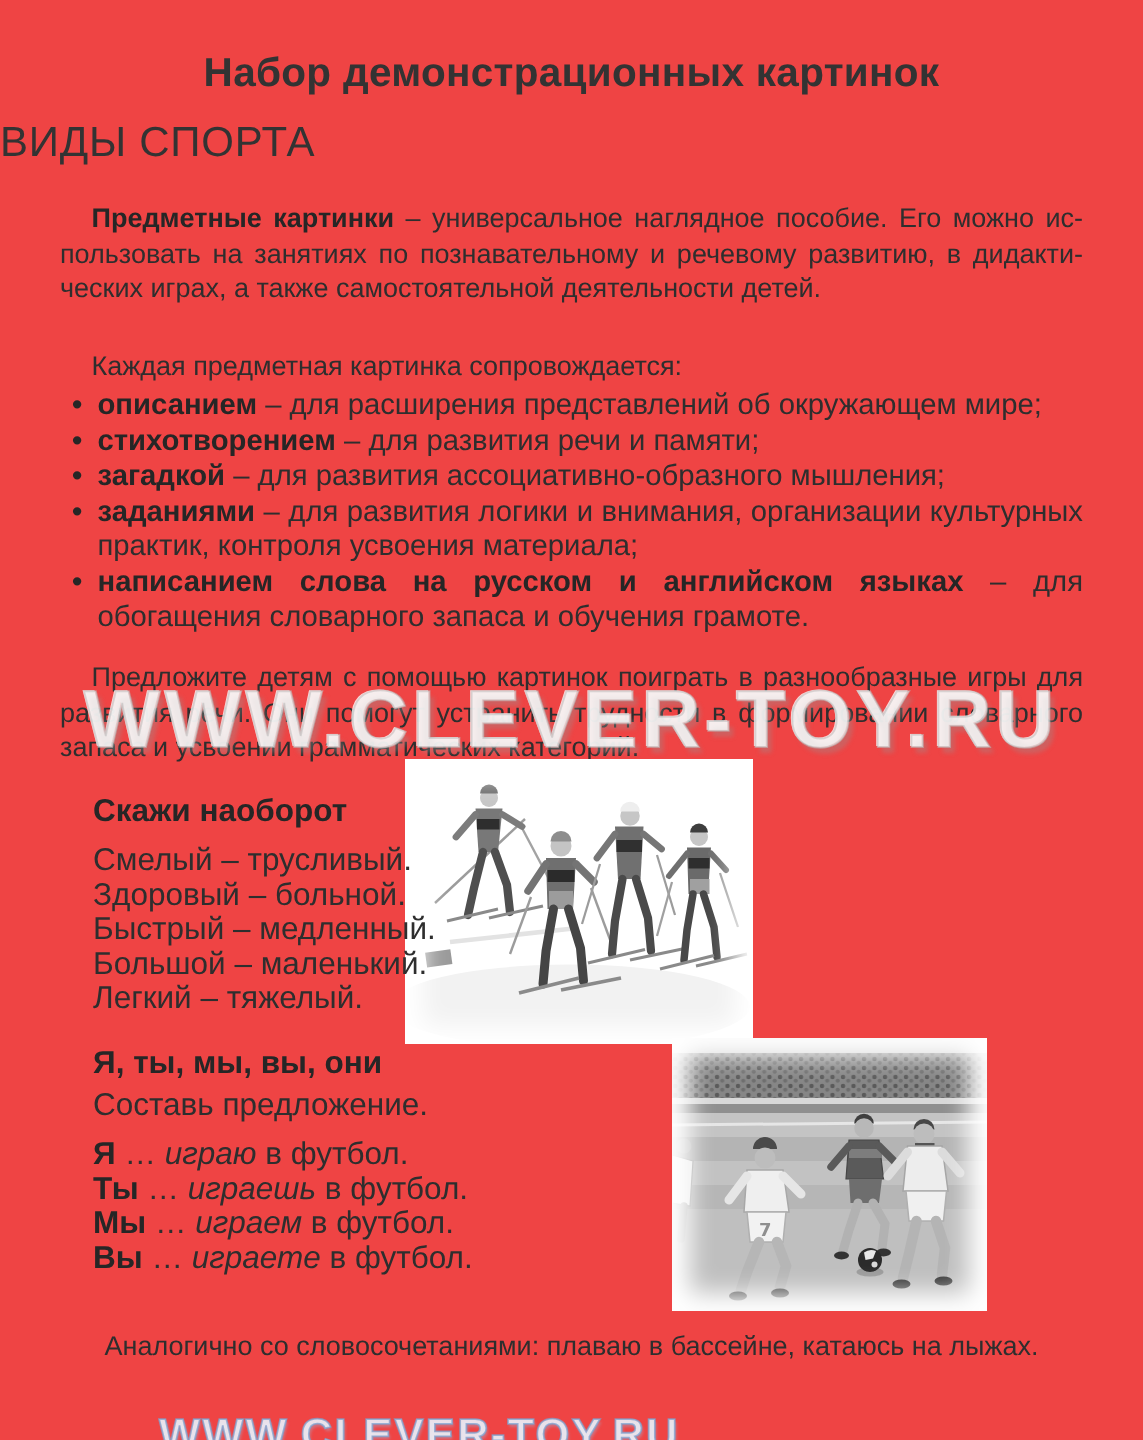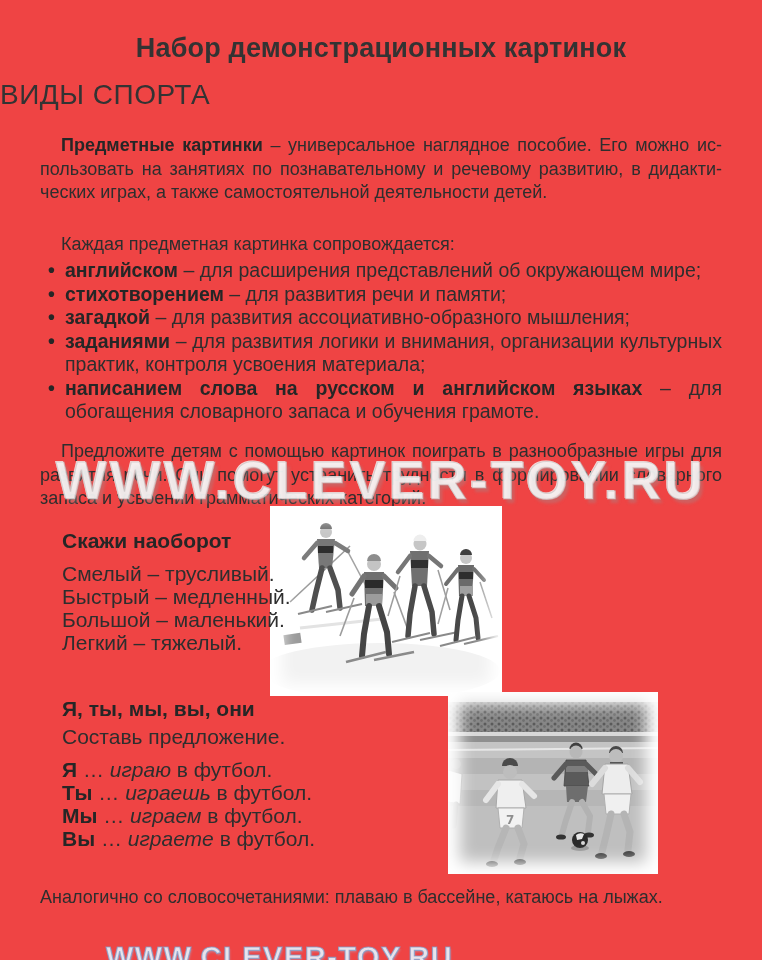--- a/index.html
+++ b/index.html
@@ -68,21 +68,21 @@
   
   .sec-title{font-size:21px;font-weight:700;color:#262626;line-height:24px;}
   #opposites{position:absolute;top:529px;left:62px;width:260px;}
   #opposites .sec-title{margin-bottom:9px;}
   .pair-line{font-size:21px;line-height:23px;}
   #pronouns{position:absolute;top:697px;left:62px;width:380px;}
   #pronouns .subtitle{font-size:21px;line-height:24px;margin-top:4px;}
   #pronouns .lines{margin-top:9px;}
   .pron-line{font-size:21px;line-height:23px;}
   .pron-line .i{font-style:italic;}
-  #footer{top:886px;text-align:left;}
+  #footer{top:886px;text-align:center;}
   
   .photo{
     position:absolute;
     background:#fff;
   }
   .photo svg{display:block;}
   .vignette::after{
     content:"";position:absolute;inset:0;
     box-shadow:inset 0 0 16px 12px #ffffff;
     pointer-events:none;
@@ -96,21 +96,21 @@
 <div class="page">
 
   <div class="title1">Набор демонстрационных картинок</div>
   <div class="title2">ВИДЫ СПОРТА</div>
 
   <div class="para indent" id="intro"><span class="b">Предметные картинки</span><span> – универсальное наглядное пособие. Его можно ис­пользовать на занятиях по познавательному и речевому развитию, в дидакти­ческих играх, а также самостоятельной деятельности детей.</span></div>
 
   <div class="para indent" id="lead">Каждая предметная картинка сопровождается:</div>
 
   <div id="bullets">
-    <div class="bullet-item"><span class="b">английском</span><span> – для расширения представлений об окружающем мире;</span></div>
+    <div class="bullet-item"><span class="b">описанием</span><span> – для расширения представлений об окружающем мире;</span></div>
     <div class="bullet-item"><span class="b">стихотворением</span><span> – для развития речи и памяти;</span></div>
     <div class="bullet-item"><span class="b">загадкой</span><span> – для развития ассоциативно-образного мышления;</span></div>
     <div class="bullet-item"><span class="b">заданиями</span><span> – для развития логики и внимания, организации культурных практик, контроля усвоения материала;</span></div>
     <div class="bullet-item"><span class="b">написанием слова на русском и английском языках</span><span> – для обогащения словарного запаса и обучения грамоте.</span></div>
   </div>
 
   <div class="para indent" id="suggest">Предложите детям с помощью картинок поиграть в разнообразные игры для развития речи. Они помогут устранить трудности в формировании словар­ного запаса и усвоении грамматических категорий.</div>
 
   <div class="photo vignette" id="ski-photo">
     <svg width="232" height="190" viewBox="0 0 232 190" xmlns="http://www.w3.org/2000/svg">
@@ -181,20 +181,21 @@
         <line x1="194" y1="138" x2="228" y2="130" stroke="#8a8a8a" stroke-width="2"></line>
       </g>
     </svg>
   </div>
 
   <div class="watermark-center">WWW.CLEVER-TOY.RU</div>
 
   <div id="opposites">
     <div class="sec-title">Скажи наоборот</div>
     <div class="pair-line">Смелый – трусливый.</div>
+    <div class="pair-line">Здоровый – больной.</div>
     <div class="pair-line">Быстрый – медленный.</div>
     <div class="pair-line">Большой – маленький.</div>
     <div class="pair-line">Легкий – тяжелый.</div>
   </div>
 
   <div id="pronouns">
     <div class="sec-title">Я, ты, мы, вы, они</div>
     <div class="subtitle">Составь предложение.</div>
     <div class="lines">
       <div class="pron-line"><span class="b">Я</span><span> … </span><span class="i">играю</span><span> в футбол.</span></div>

